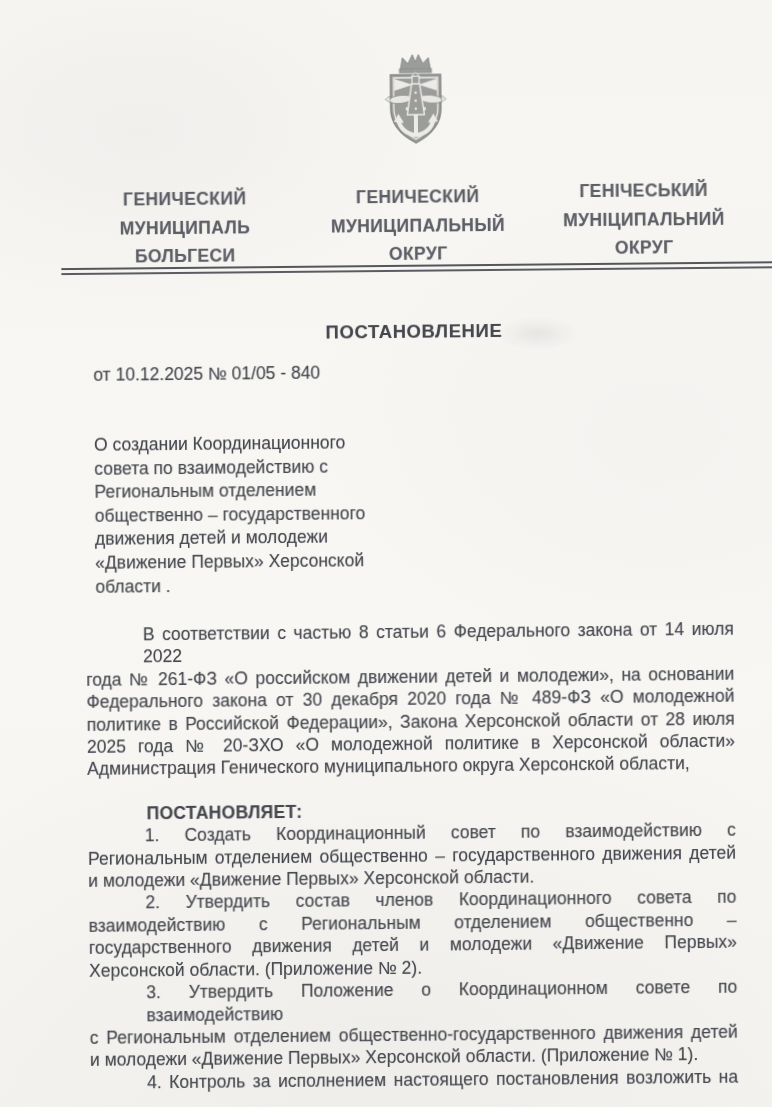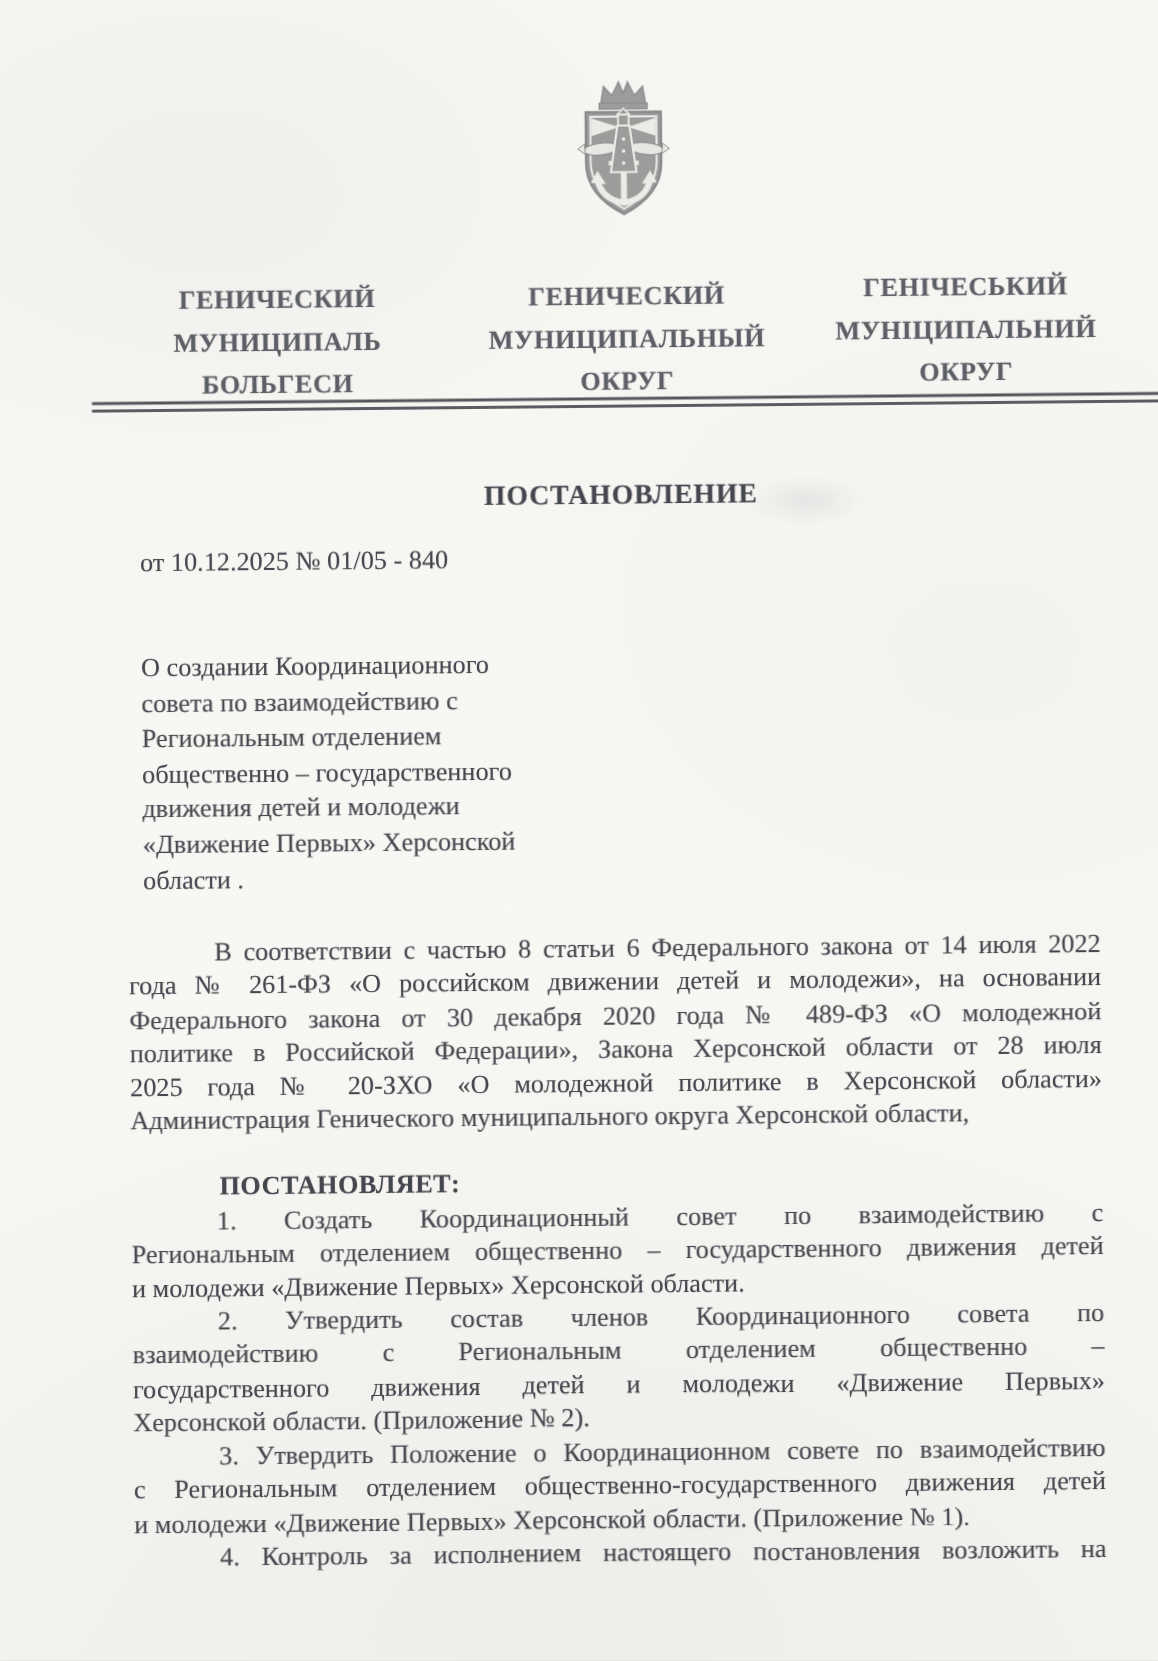--- a/index.html
+++ b/index.html
@@ -4,21 +4,21 @@
 <style>
   html,body{margin:0;padding:0;background:#d8d7d4;}
   .page{
     position:relative;width:772px;height:1107px;margin:0 auto;overflow:hidden;
     background:#f7f6f3;
     background-image:
       radial-gradient(ellipse 420px 260px at 18% 12%, rgba(120,120,125,0.05), transparent 70%),
       radial-gradient(ellipse 520px 380px at 85% 40%, rgba(140,140,145,0.04), transparent 70%),
       radial-gradient(ellipse 700px 500px at 50% 95%, rgba(130,130,130,0.05), transparent 75%),
       linear-gradient(180deg, #f6f5f2 0%, #f8f7f4 55%, #f4f3f0 100%);
-    font-family:Liberation Serif, serif;
+    font-family:Liberation Sans, sans-serif;
     color:#45474e;
   }
   .doc{position:absolute;inset:0;transform:rotate(-0.55deg);transform-origin:50% 40%;filter:blur(0.22px);}
   .ink{color:#45474e;text-shadow:0.2px 0.2px 0.7px rgba(72,74,81,0.32);}
 
   .emblem{position:absolute;left:384px;top:52px;width:70px;height:94px;opacity:0.88;}
 
   .letterhead{position:absolute;top:183px;left:0;right:0;}
   .lh-col{
     position:absolute;text-align:center;font-weight:bold;font-size:17.5px;line-height:28.5px;

